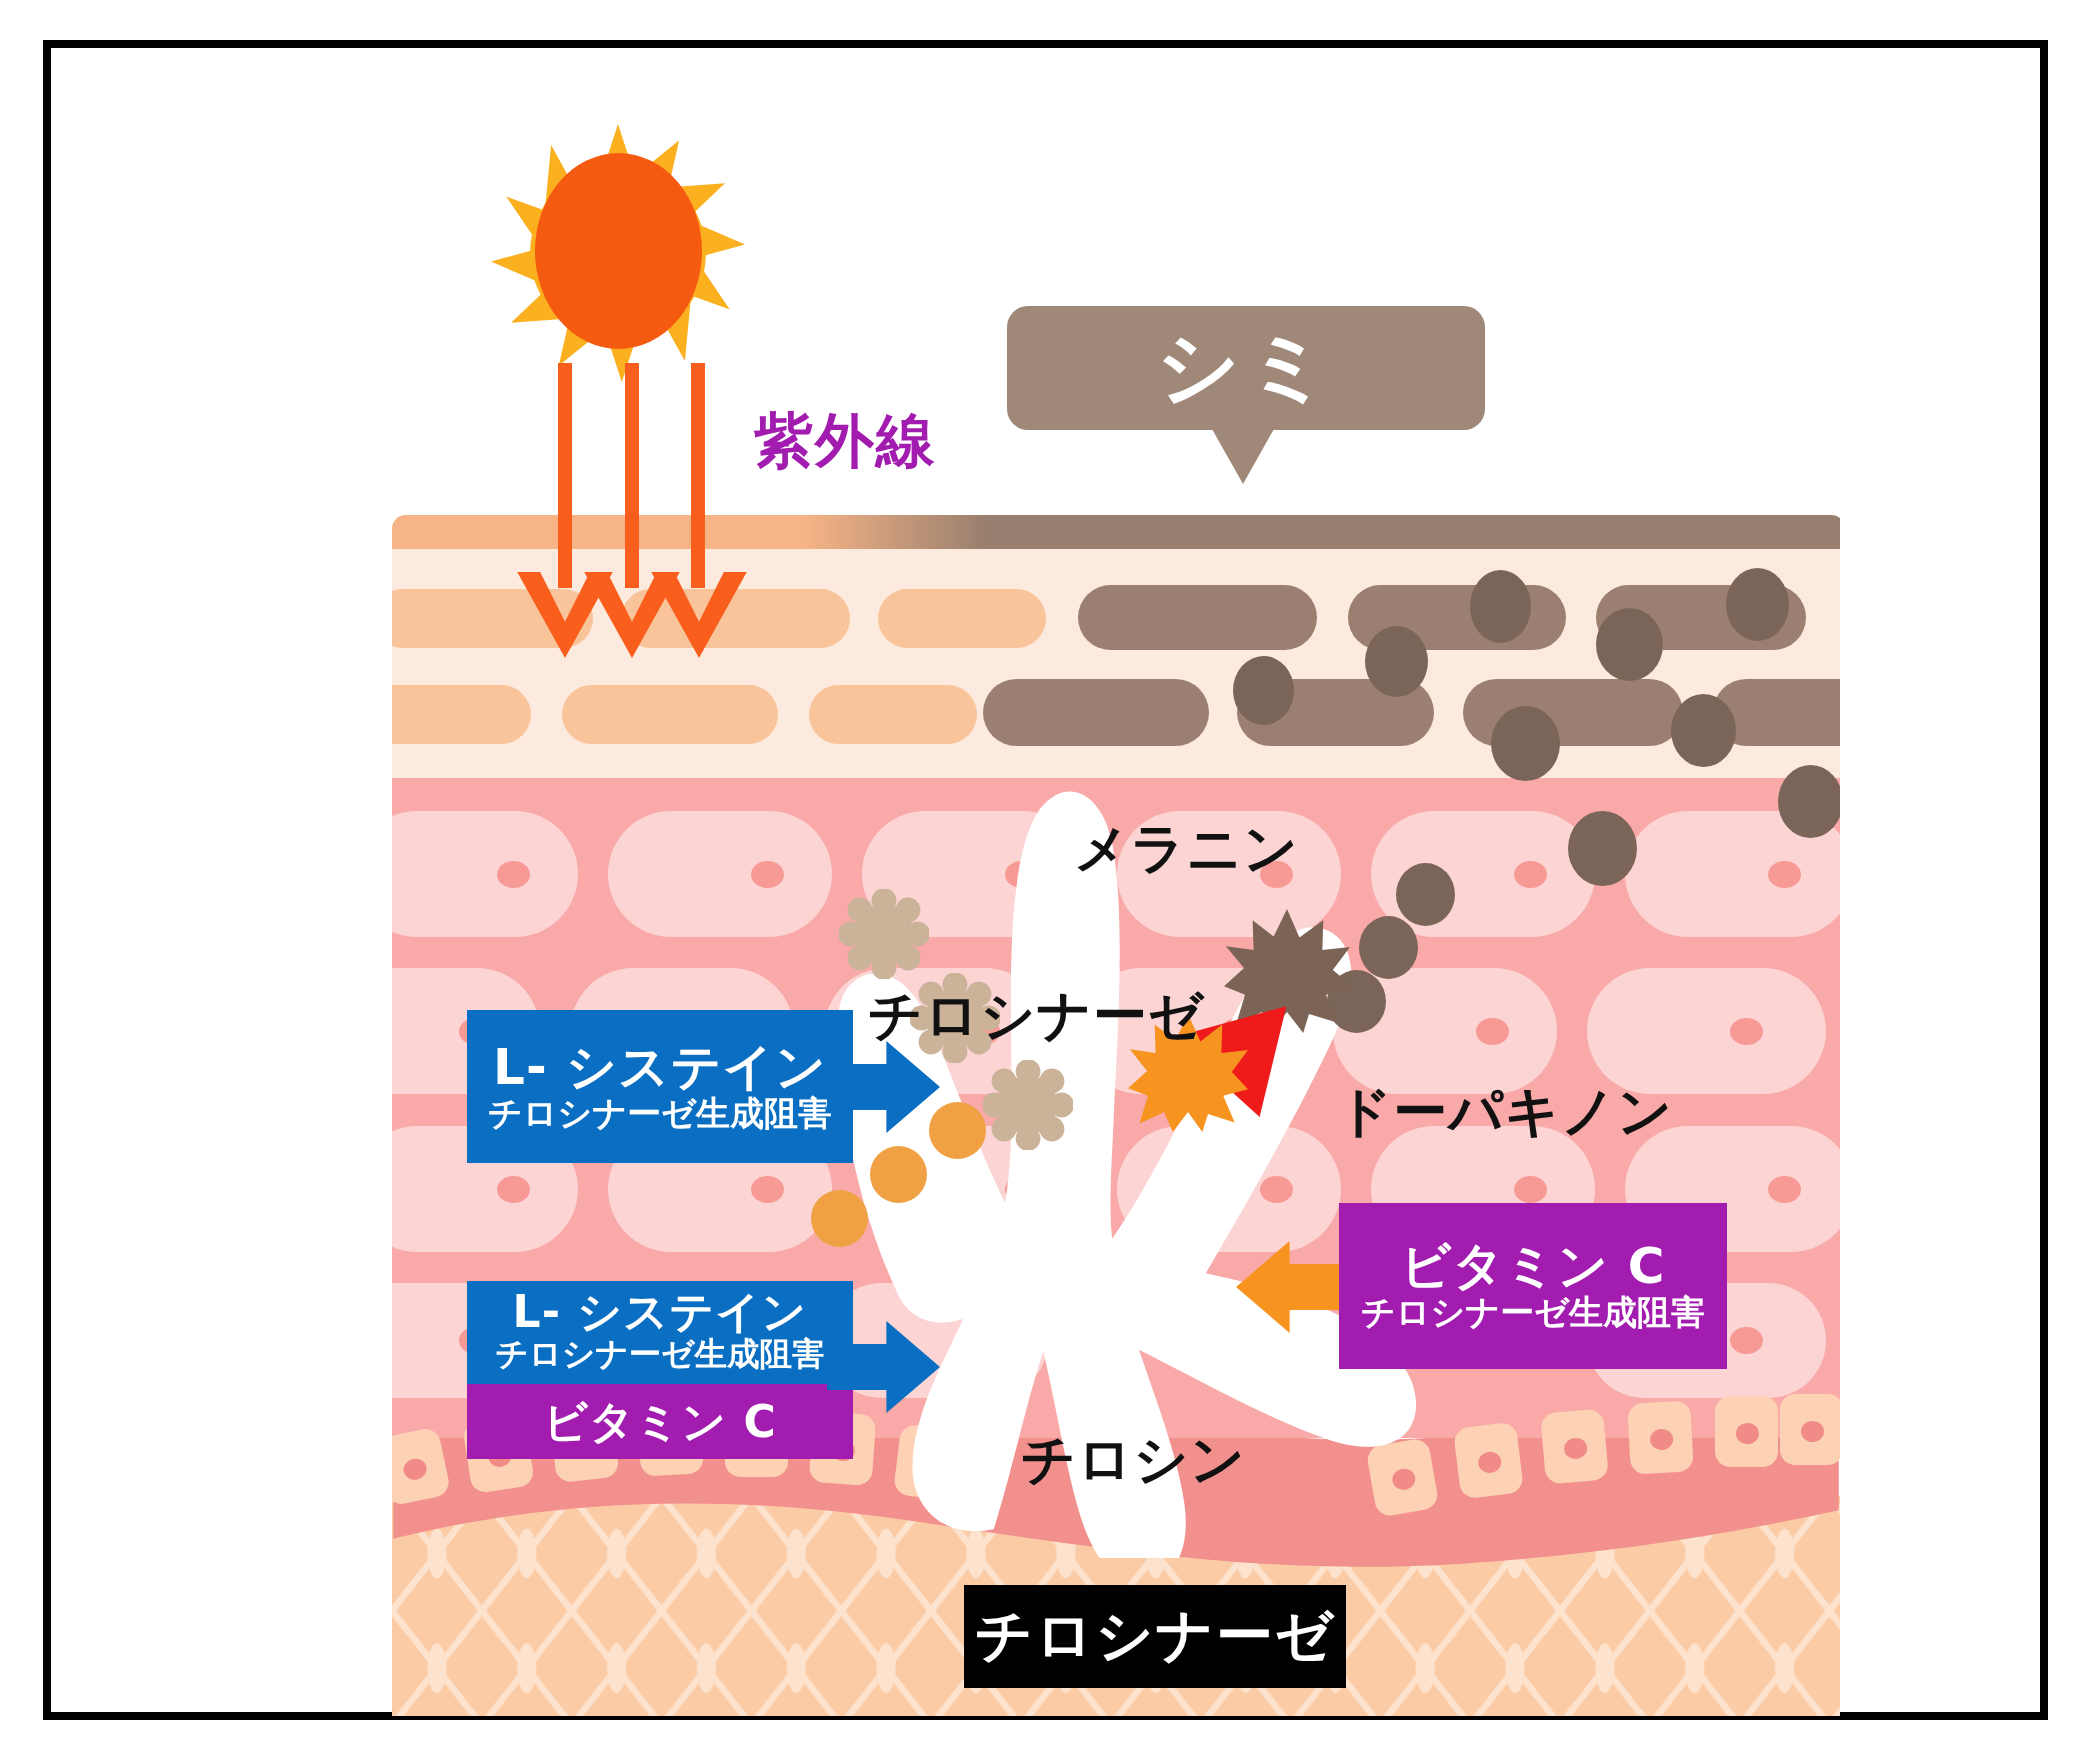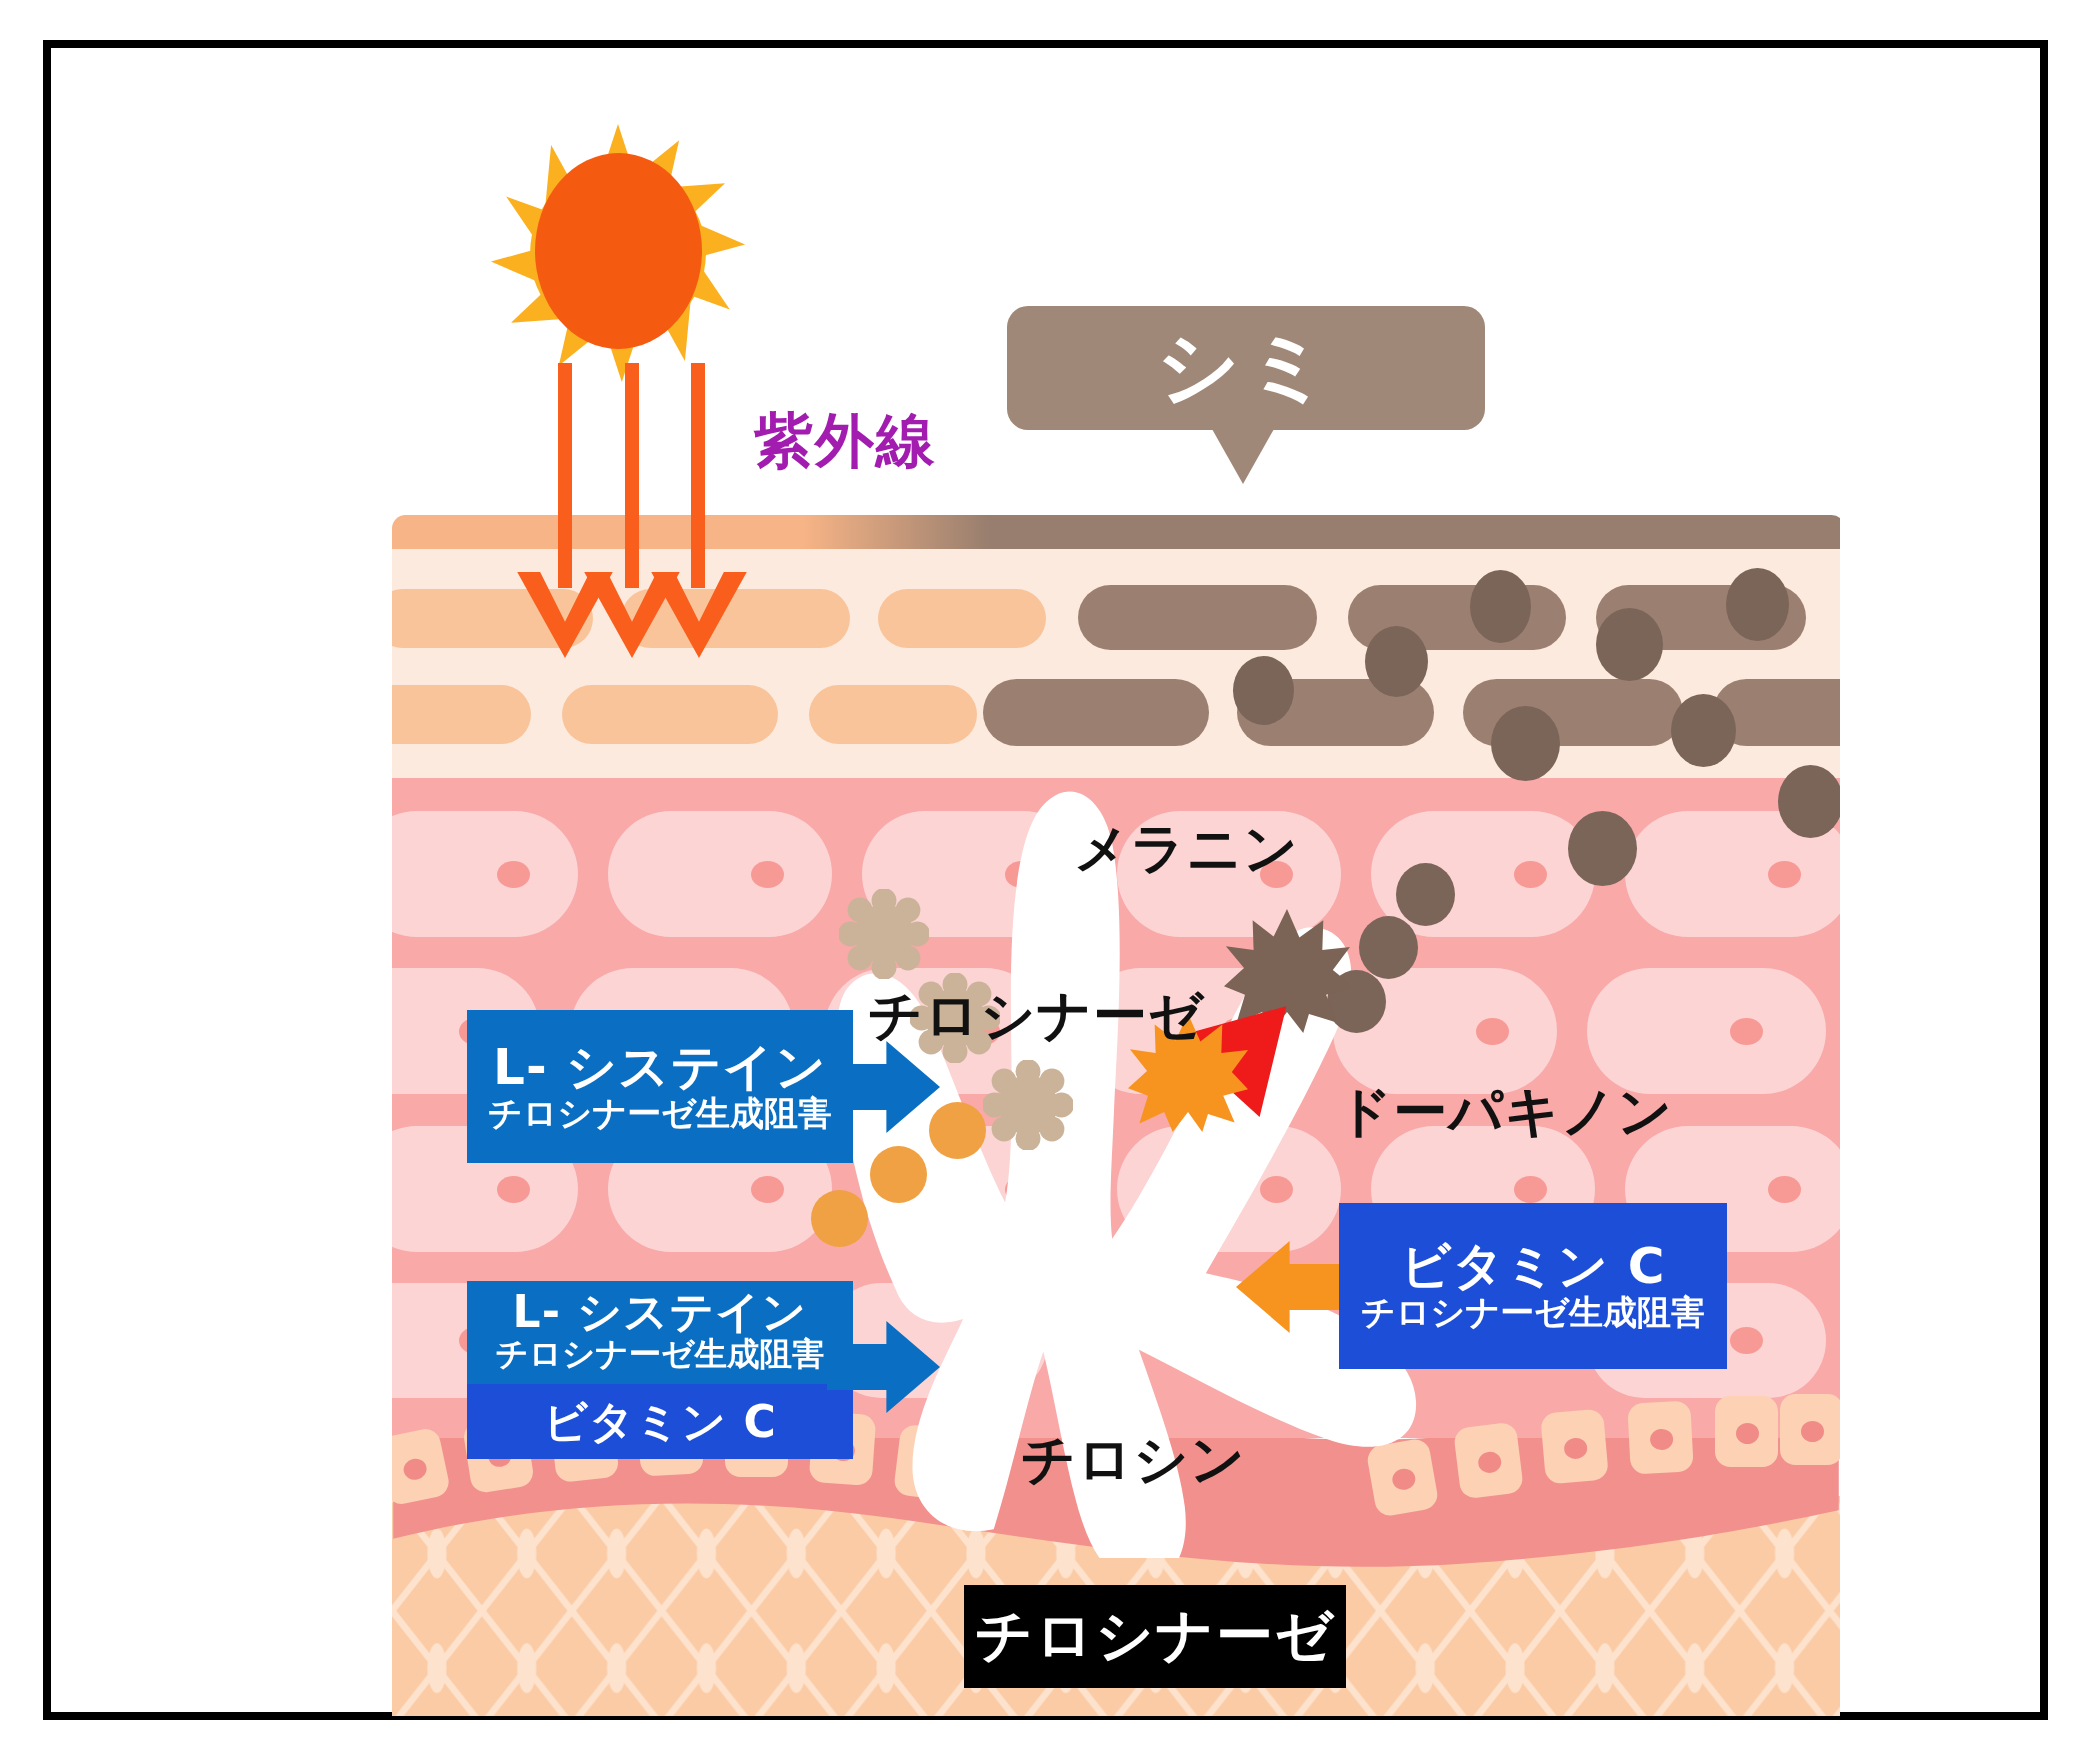--- a/index.html
+++ b/index.html
@@ -120,21 +120,21 @@
   .ibox { position: absolute; padding-left: 22px; }
   .ibox .body {
     display: flex; flex-direction: column; align-items: center; justify-content: center;
     color: #fff; text-align: center;
   }
   .ibox .t1 { font-size: 50px; font-weight: 700; letter-spacing: 1px;
               font-family: "DejaVu Sans","Liberation Sans",sans-serif; line-height: 1.0; }
   .ibox .t2 { font-size: 34px; font-weight: 700; letter-spacing: 0px;
               font-family: "DejaVu Sans","Liberation Sans",sans-serif; line-height: 1.05; margin-top: 3.8px;}
   .blue   { background: #0a6fc2; }
-  .orange { background: #1d4ed8; }
+  .orange { background: #a21caf; }
 
   
   #melanoplate {
     position: absolute; left: 913px; top: 1537px;
     width: 382px; height: 103px; background: #000;
     display: flex; align-items: center; justify-content: center;
   }
   #melanoplate .txt {
     color: #fff; font-size: 57px; font-weight: 700; letter-spacing: 1.9px;
     font-family: "DejaVu Sans","Liberation Sans",sans-serif;

